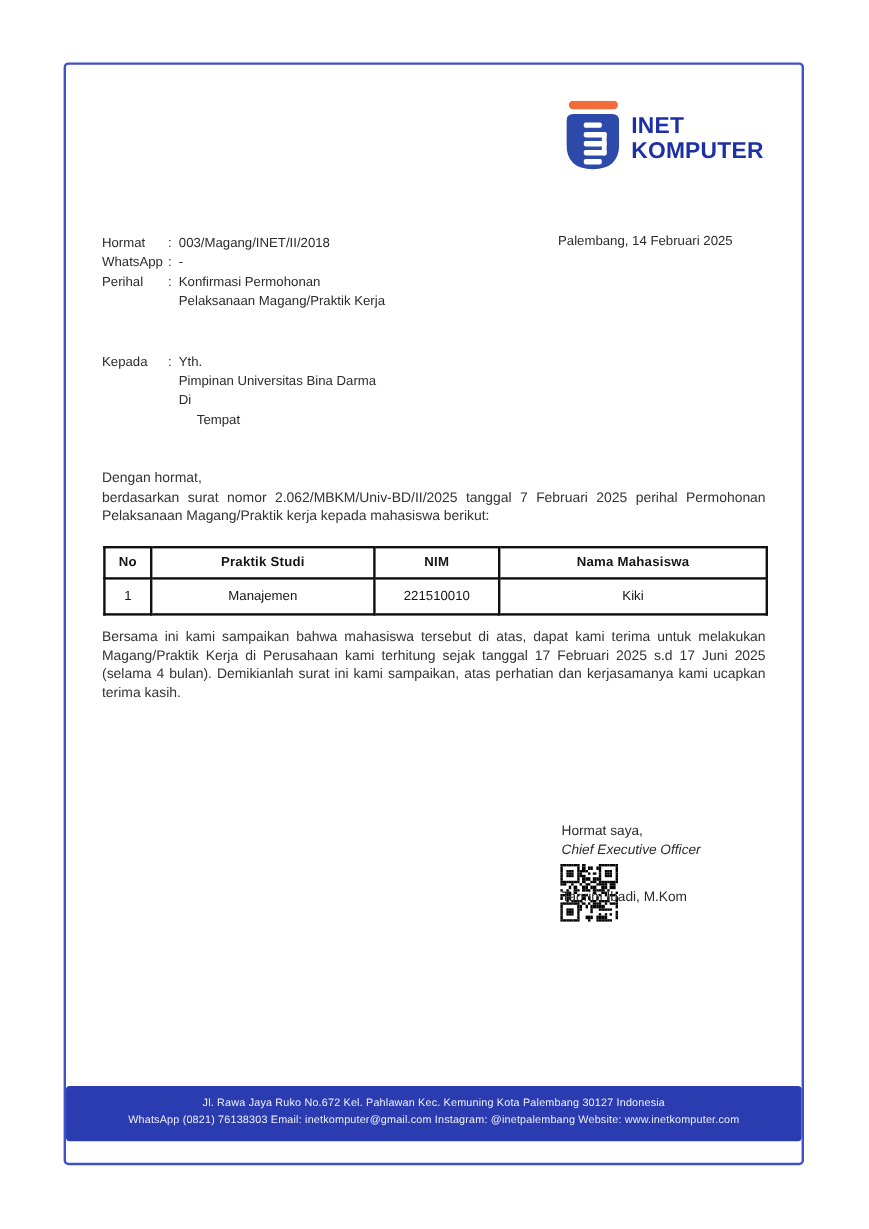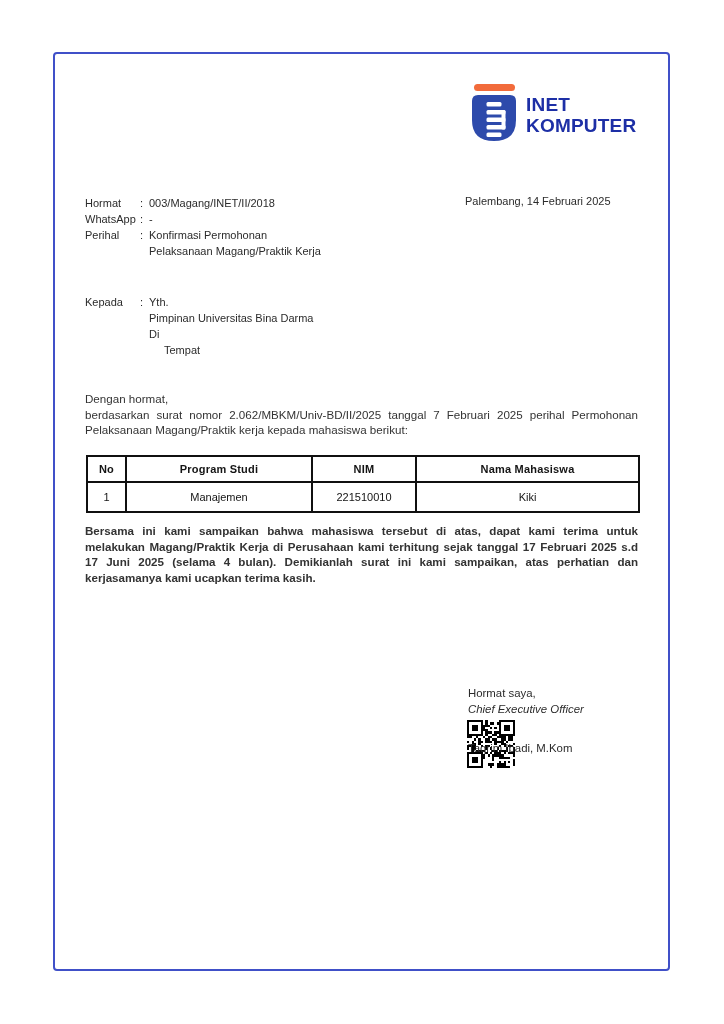--- a/index.html
+++ b/index.html
@@ -28,21 +28,21 @@
   .sep { width:9px; flex:0 0 9px; }
   .date { left:410px; top:141px; font-size:11px; color:#2b2b2b; }
 
   .recipient { left:30px; top:240px; font-size:11px; line-height:16px; color:#2b2b2b; }
   .recipient .indent2 { margin-left:15px; }
 
   
   .bodyblock { left:30px; top:337px; width:553px; font-size:11.6px; line-height:15.6px; color:#333333; }
   .just { text-align:justify; }
 
-  .bodyblock2 { left:30px; top:469px; width:553px; font-size:11.6px; line-height:15.6px; color:#333333;font-weight:bold; }
+  .bodyblock2 { left:30px; top:469px; width:553px; font-size:11.6px; line-height:15.6px; color:#333333; }
 
   
   .tbl-wrap { left:31px; top:401px; width:554px; }
   table { border-collapse:collapse; width:100%; table-layout:fixed; color:#141414; }
   th, td { border:2px solid #101010; text-align:center; vertical-align:middle; }
   th { height:26px; font-size:11px; font-weight:bold; letter-spacing:.2px; }
   td { height:30px; font-size:11px; font-weight:normal; }
   col.c-no { width:39px; } col.c-ps { width:186px; } col.c-nim { width:104px; }
 
   
@@ -133,21 +133,21 @@
     <table>
       <colgroup>
           <col class="c-no">
           <col class="c-ps">
           <col class="c-nim">
           <col>
         </colgroup>
       <thead>
         <tr>
           <th>No</th>
-          <th>Program Studi</th>
+          <th>Praktik Studi</th>
           <th>NIM</th>
           <th>Nama Mahasiswa</th>
         </tr>
       </thead>
       <tbody>
         <tr>
           <td>1</td>
           <td>Manajemen</td>
           <td>221510010</td>
           <td>Kiki</td>
@@ -396,14 +396,18 @@
       <div style="grid-row:21;grid-column:11"></div>
       <div style="grid-row:21;grid-column:14"></div>
       <div style="grid-row:21;grid-column:15"></div>
       <div style="grid-row:21;grid-column:16"></div>
       <div style="grid-row:21;grid-column:17"></div>
       <div style="grid-row:21;grid-column:18"></div>
       <div style="grid-row:21;grid-column:19"></div>
     </div>
   <div class="abs sig-name">Taqrim Ibadi, M.Kom</div>
 
+  <div class="footer-bar">
+    <div>Jl. Rawa Jaya Ruko No.672 Kel. Pahlawan Kec. Kemuning Kota Palembang 30127 Indonesia</div>
+    <div>WhatsApp (0821) 76138303 Email: inetkomputer@gmail.com Instagram: @inetpalembang Website: www.inetkomputer.com</div>
+  </div>
 
 </div>
 
 </body></html>

